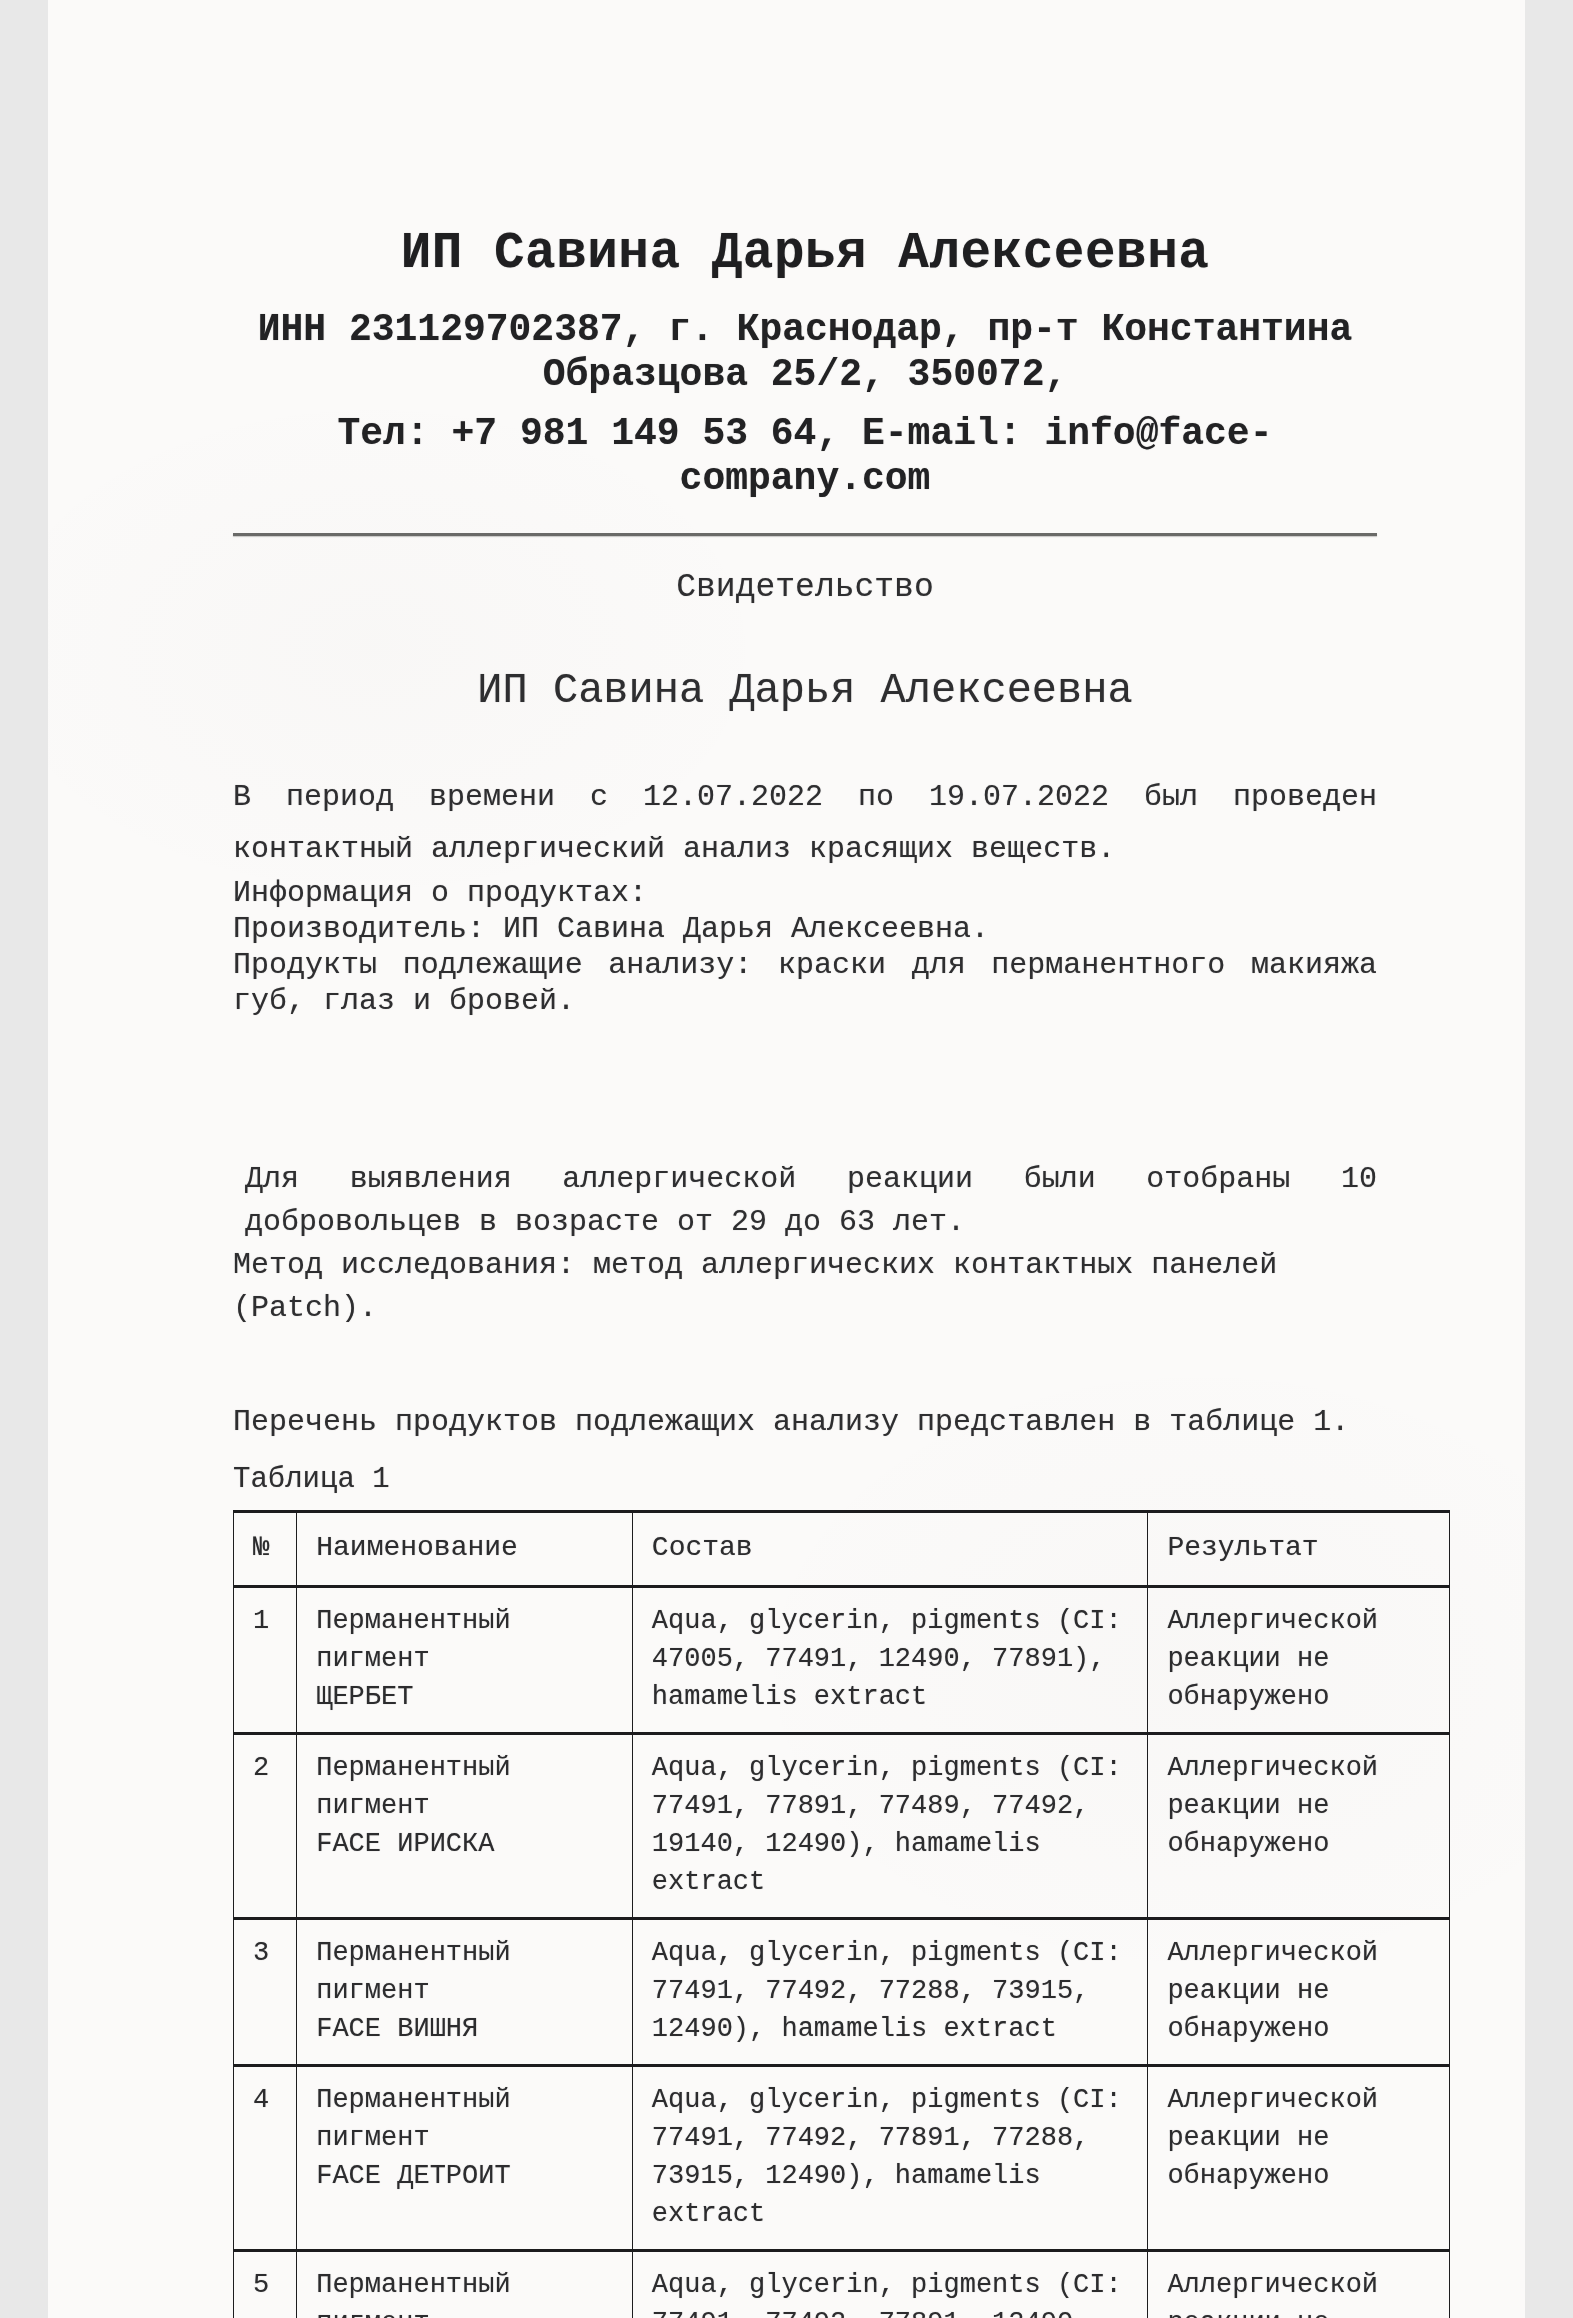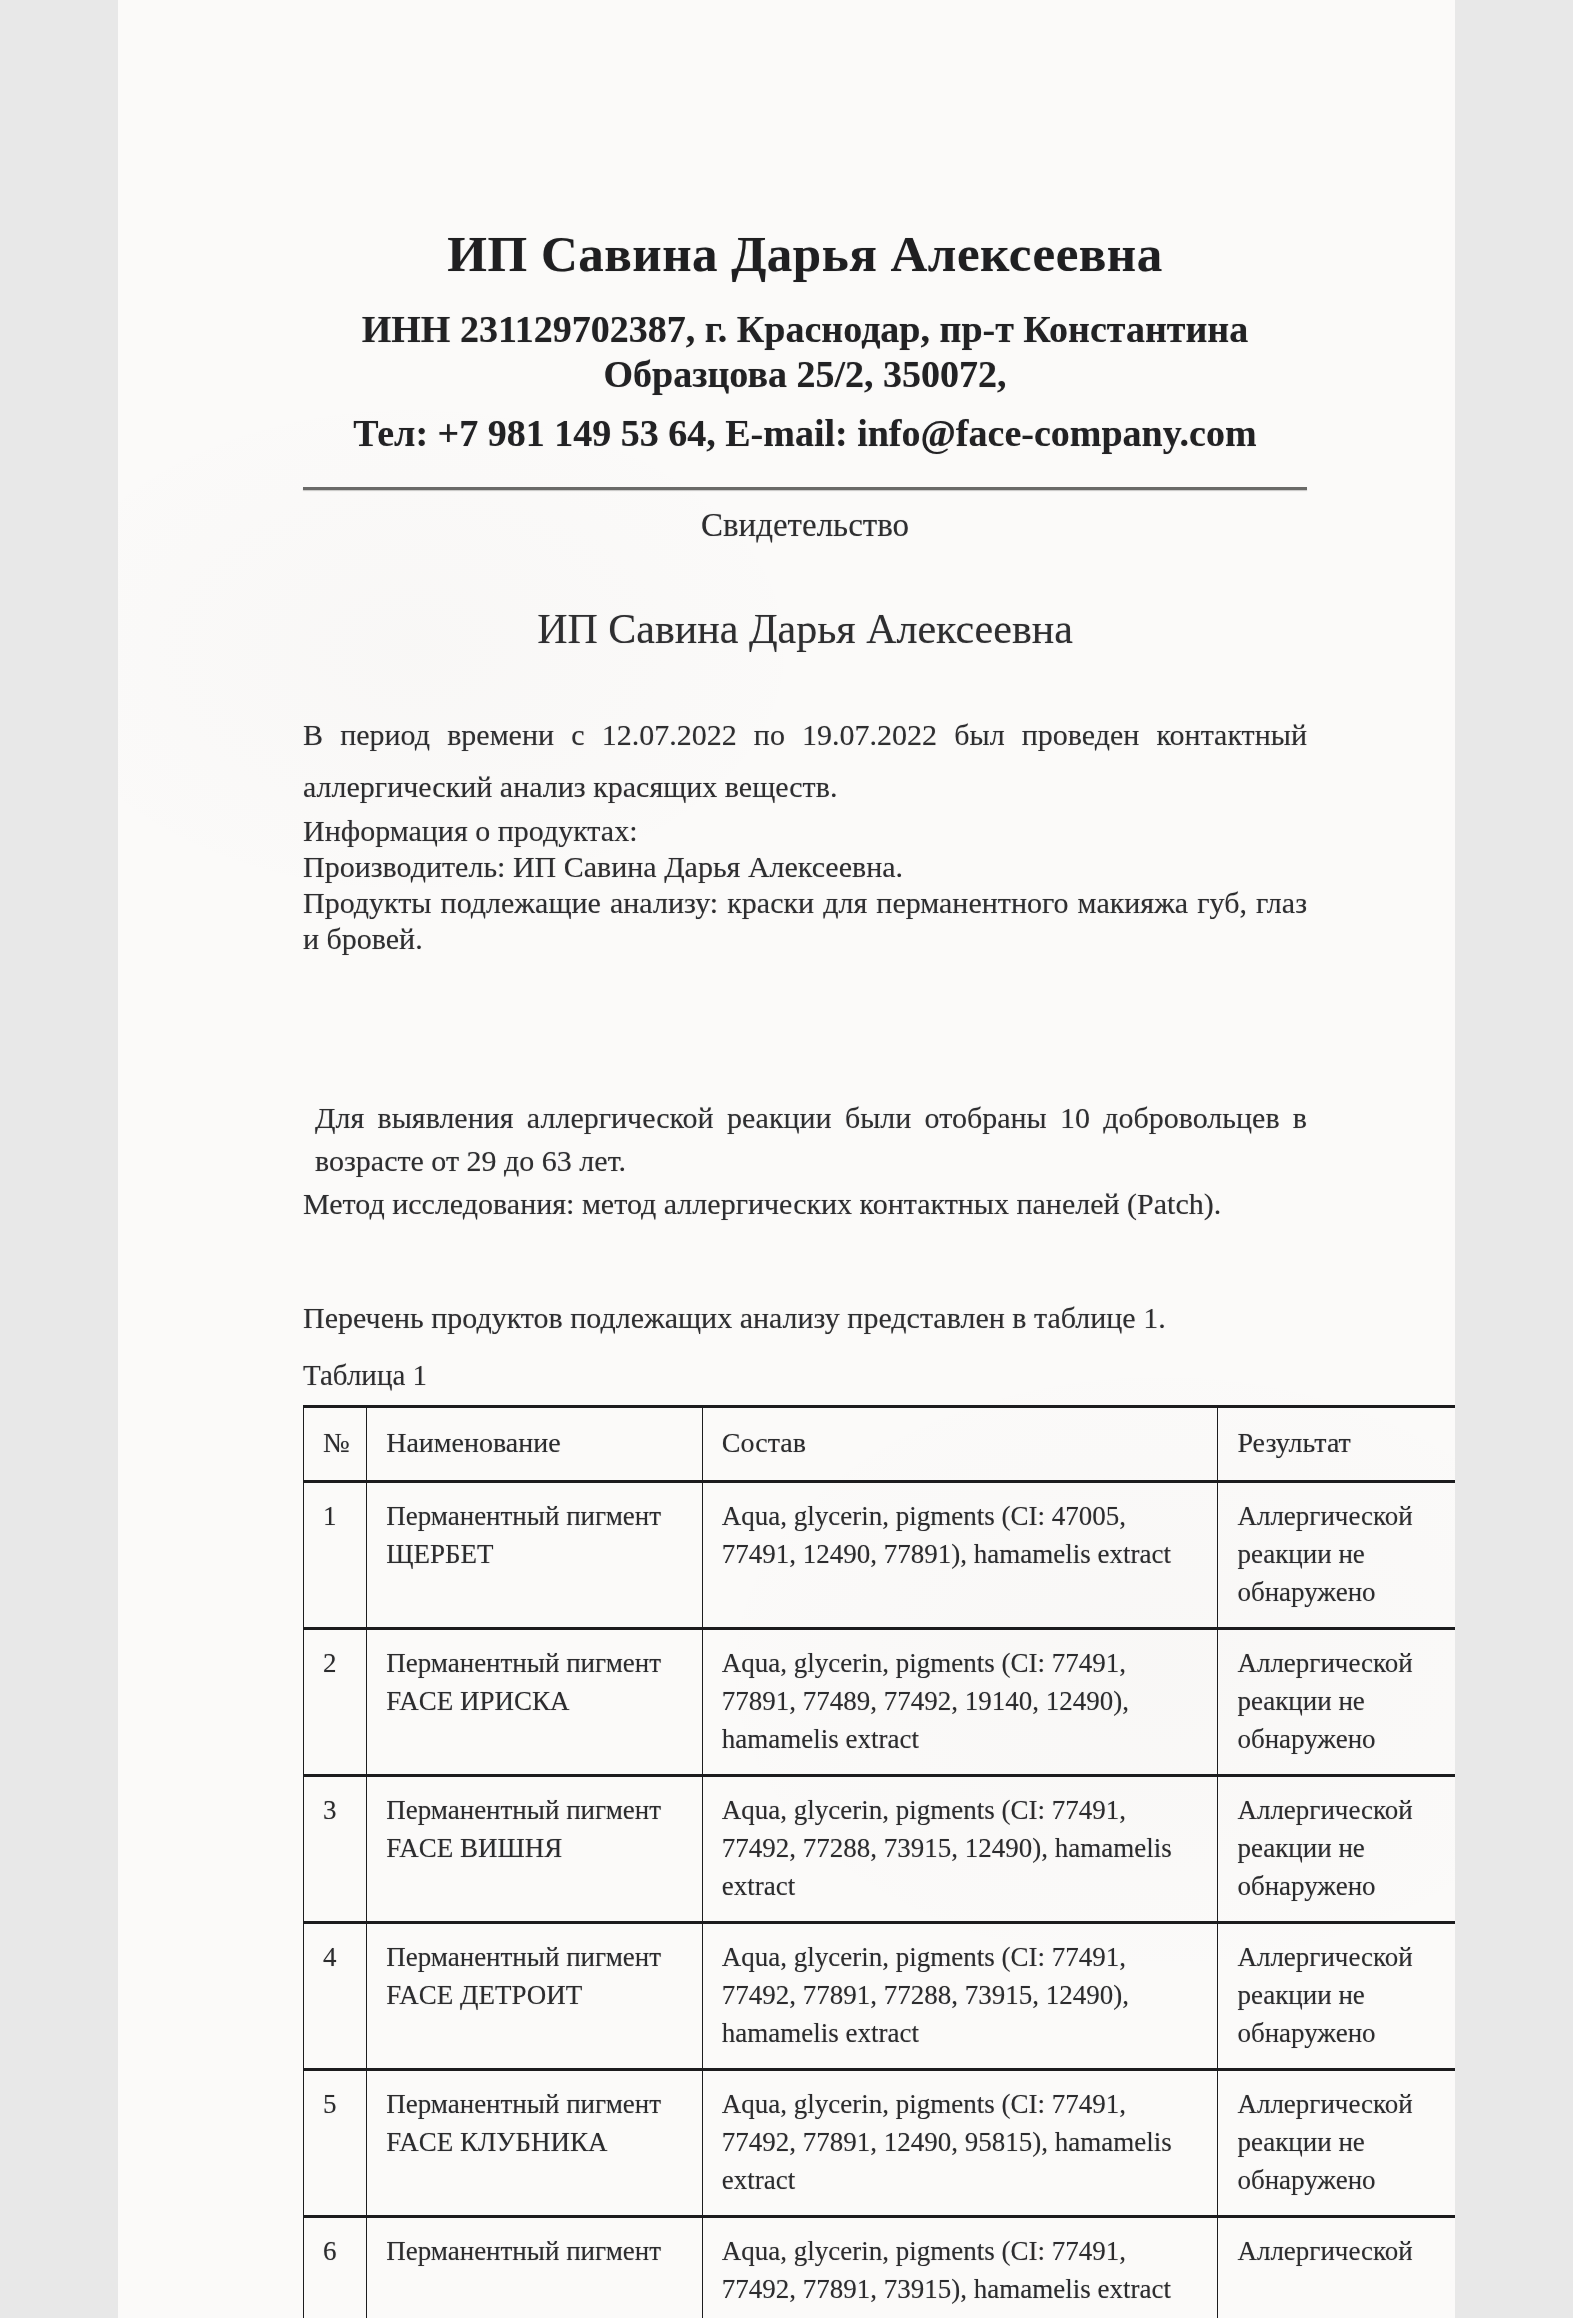--- a/index.html
+++ b/index.html
@@ -1,26 +1,26 @@
 <!DOCTYPE html>
 <html style="font-size:8px"><head>
 <meta charset="utf-8">
 <style>
   html, body { margin: 0; padding: 0; background: #e8e8e8; }
   .page {
     position: relative;
-    width: 1337px;
+    width: 1477px;
     height: 2319px;
     margin: 0 auto;
     box-sizing: border-box;
     background:
       radial-gradient(691px 444px at 22% 28%, rgba(120,110,100,0.02), transparent 60%),
       radial-gradient(790px 543px at 78% 72%, rgba(120,110,100,0.018), transparent 60%),
       #fbfaf9;
-    font-family: Liberation Serif, serif;
+    font-family: Liberation Mono, monospace;
     color: #2e2e30;
     overflow: hidden;
   }
   .content {
     position: absolute;
     left: 185px;
     right: 148px;
     top: 0;
   }
   .scan-text { text-shadow: 0 0 1px rgba(46,46,48,0.38); }
@@ -45,21 +45,21 @@
   .hline3 { margin-top: 13px; }
 
   .rule {
     margin-top: 31px;
     height: 3px;
     background: #6a6a68;
     box-shadow: 0 1px 1px rgba(106,106,104,0.35);
   }
 
   .doc-type {
-    margin-top: 16px;
+    margin-top: 32px;
     font-size: 33px;
     text-align: center;
     line-height: 1.2;
   }
   .title {
     margin-top: 58px;
     font-size: 42px;
     font-weight: normal;
     text-align: center;
     line-height: 1.2;

